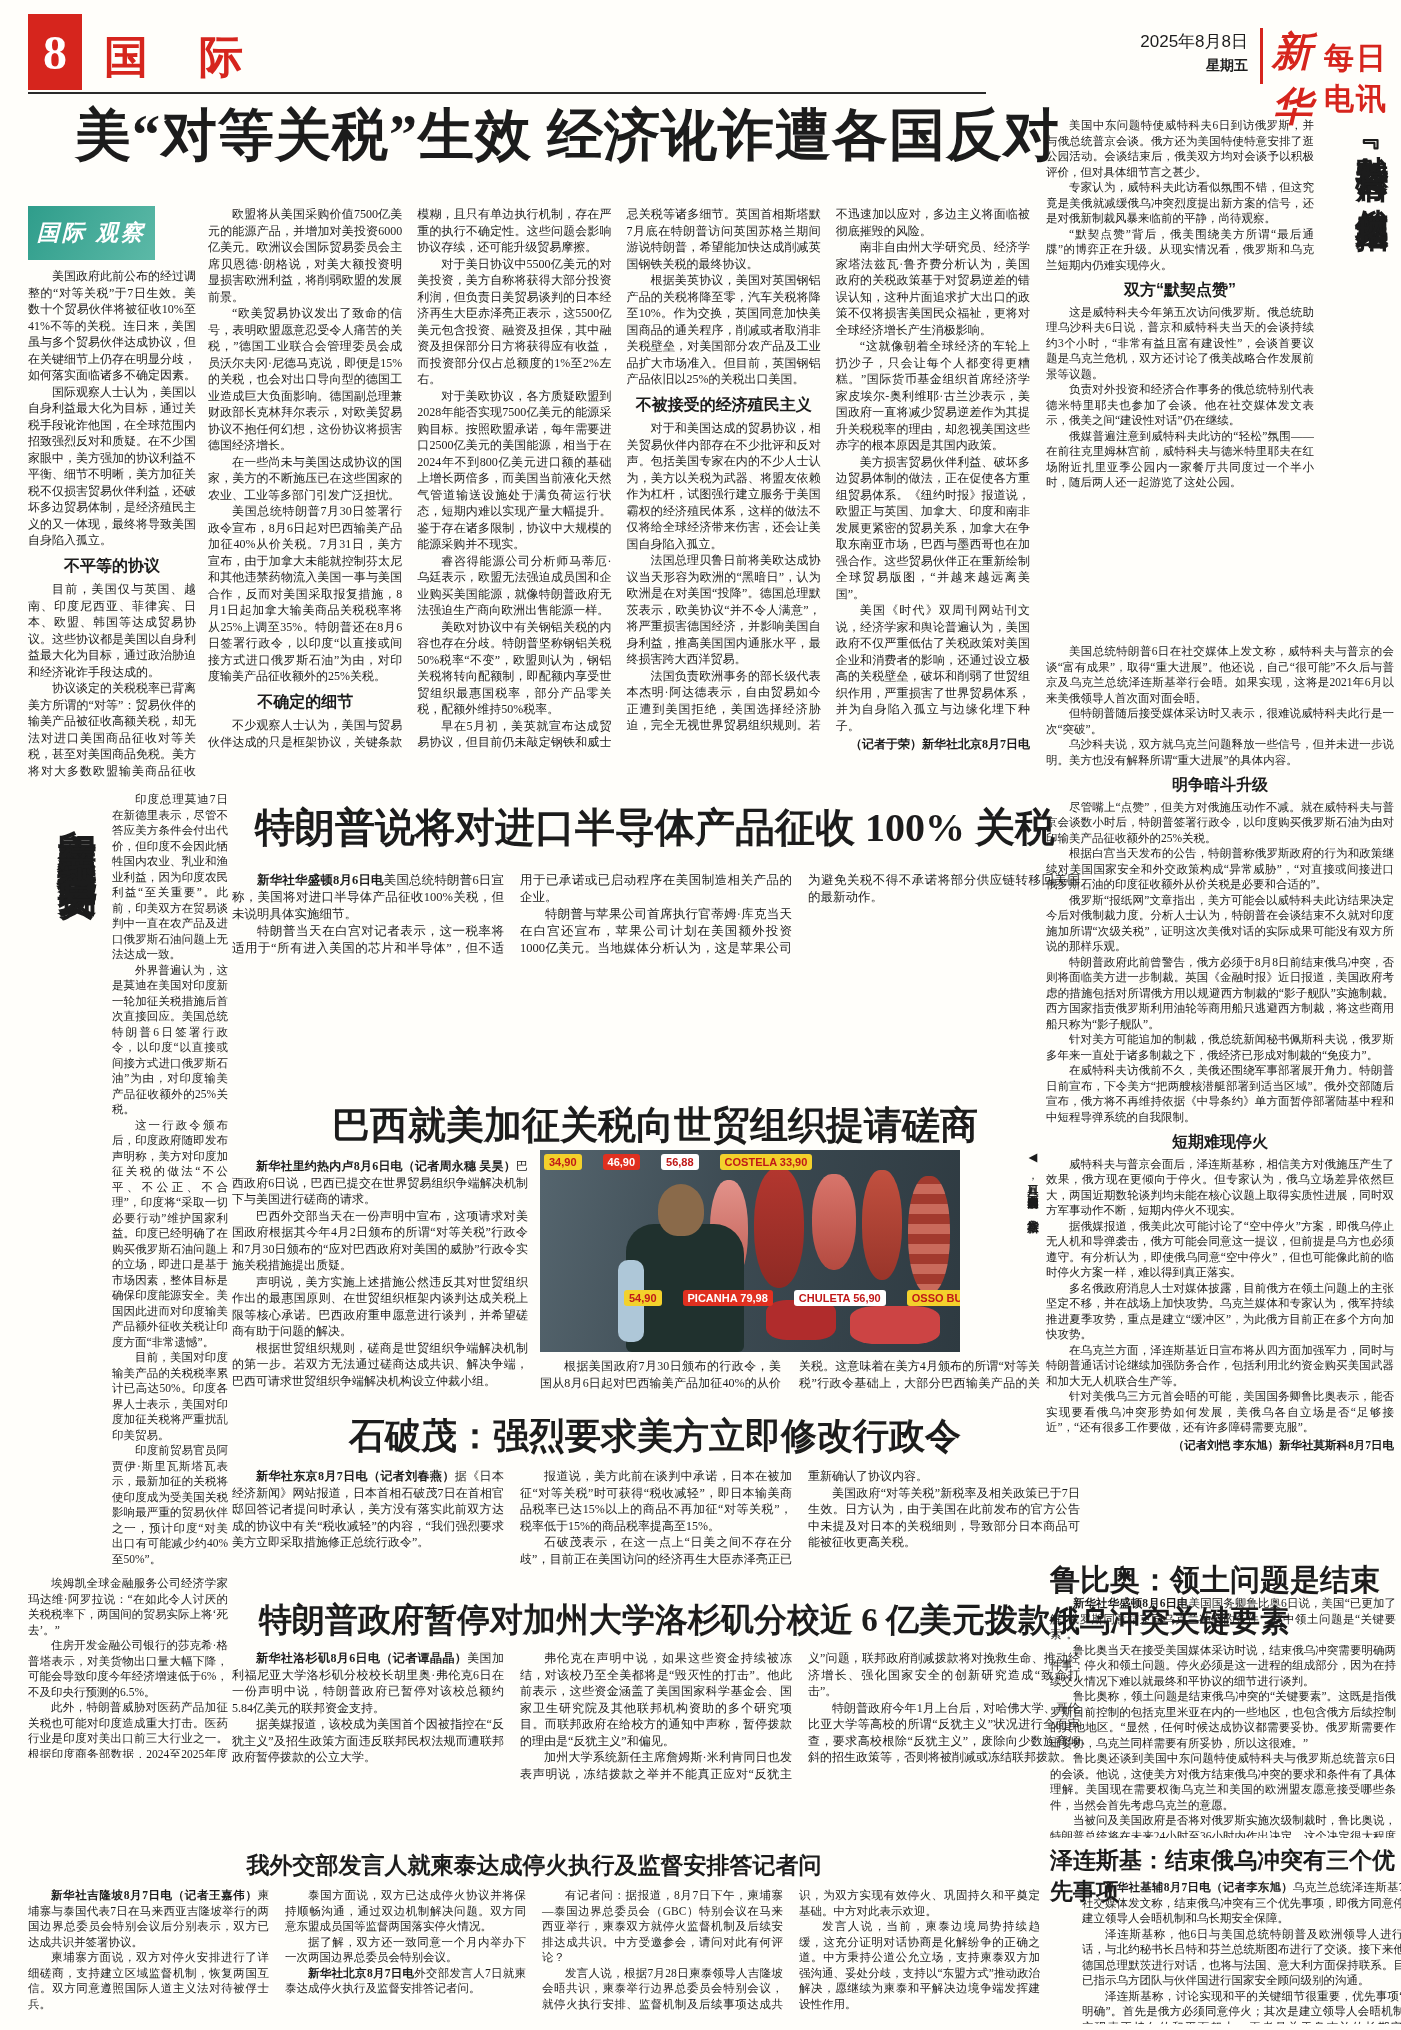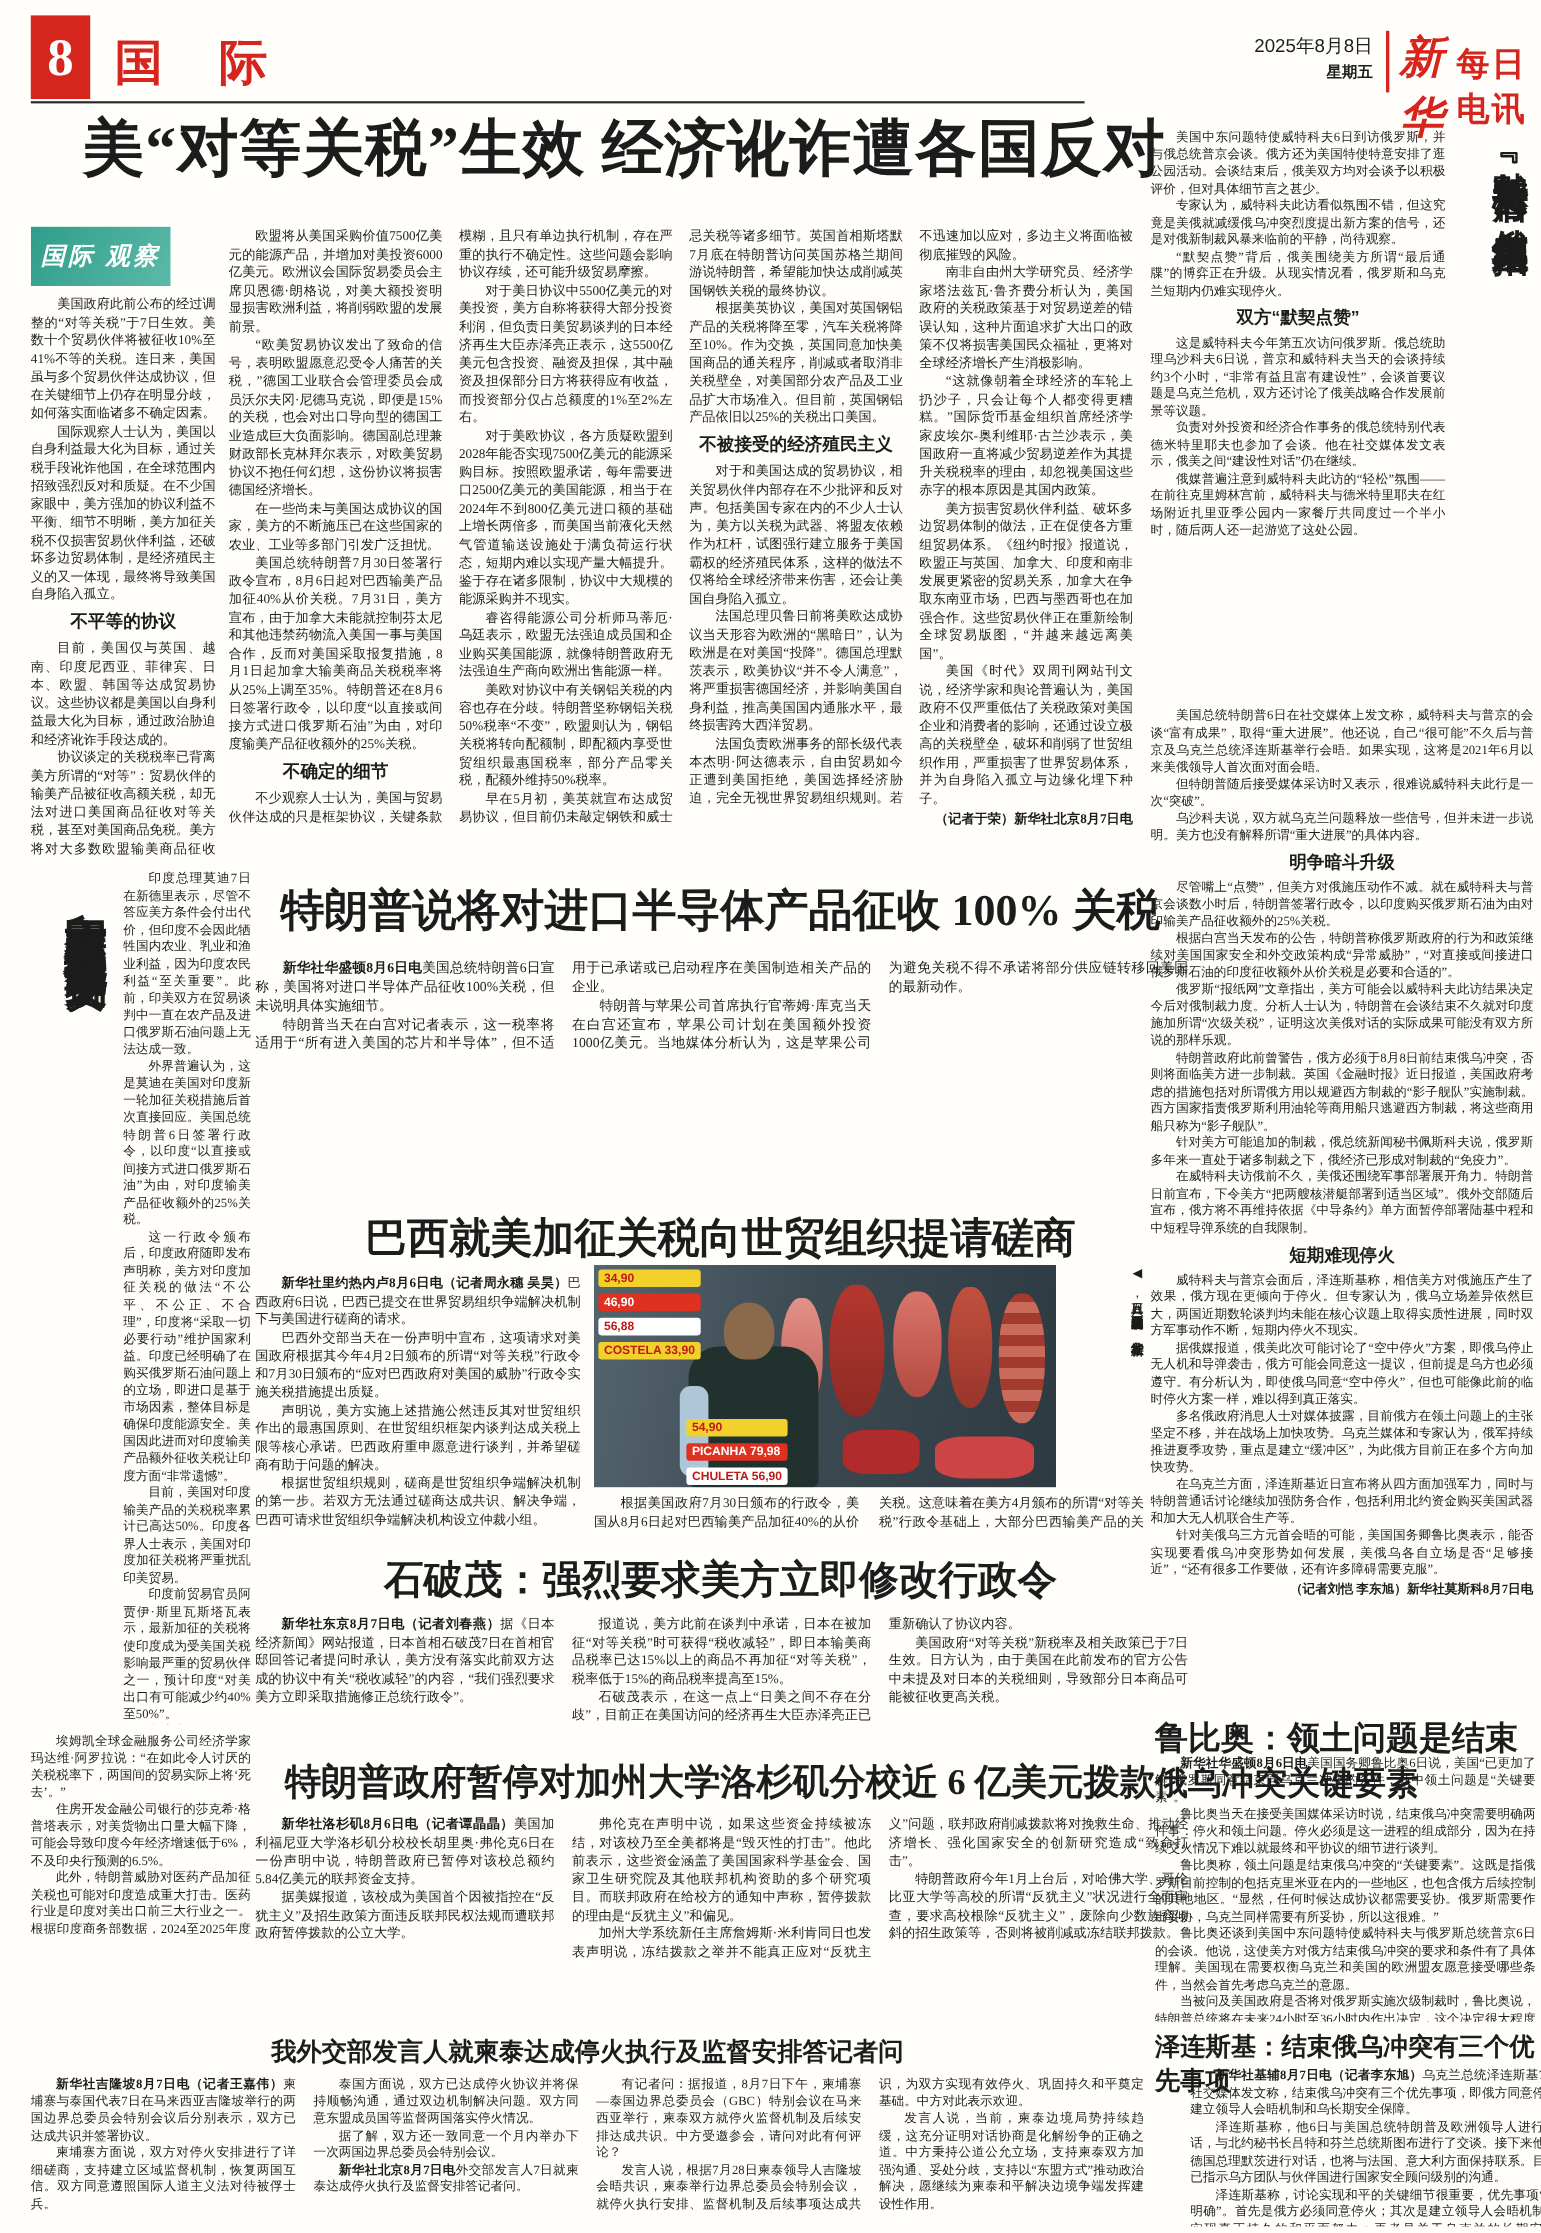--- a/index.html
+++ b/index.html
@@ -46,21 +46,21 @@
   .semi-body{left:232px;top:872px;width:848px;height:214px;column-count:3;column-gap:16px;
              font-size:12.5px;line-height:17px;}
   
   .brazil-head{left:230px;top:1100px;width:850px;text-align:center;font-size:38px;font-weight:900;}
   .brazil-col{left:232px;top:1158px;width:296px;height:290px;font-size:12px;line-height:16.5px;}
   .brazil-photo{left:540px;top:1150px;width:420px;height:202px;background:linear-gradient(100deg,#55656e,#3c4a52 45%,#2e3a41);overflow:hidden;}
   .meat{position:absolute;border-radius:45% 45% 48% 48%;}
   .customer{position:absolute;left:86px;top:74px;width:118px;height:128px;background:#20312e;border-radius:28px 30px 6px 6px;}
   .customer-head{position:absolute;left:118px;top:34px;width:46px;height:52px;background:#8a6a4a;border-radius:50% 50% 42% 42%;}
   .customer-bag{position:absolute;left:78px;top:110px;width:26px;height:82px;background:#aec7d8;border-radius:10px;}
-  .tags-row{position:absolute;left:4px;display:flex;gap:6px;flex-direction:column;}
+  .tags-row{position:absolute;left:4px;display:flex;gap:21px;}
   .tags-top{top:4px;}
   .tags-bottom{top:140px;left:60px;margin-left:24px;}
   .ptag{font-family:"Liberation Sans",sans-serif;font-weight:bold;font-size:11px;padding:2px 5px;border-radius:3px;white-space:nowrap;}
   .ptag0{background:#f3d12c;color:#c01818;}
   .ptag1{background:#e03020;color:#fff;}
   .ptag2{background:#fff;color:#c01818;}
   .brazil-caption{left:968px;top:1150px;width:72px;height:206px;font-size:11.5px;line-height:15px;}
   .caption-credit{font-weight:bold;}
   .brazil-below{left:540px;top:1358px;width:500px;height:48px;column-count:2;column-gap:18px;
                 font-size:12px;line-height:16.5px;}

